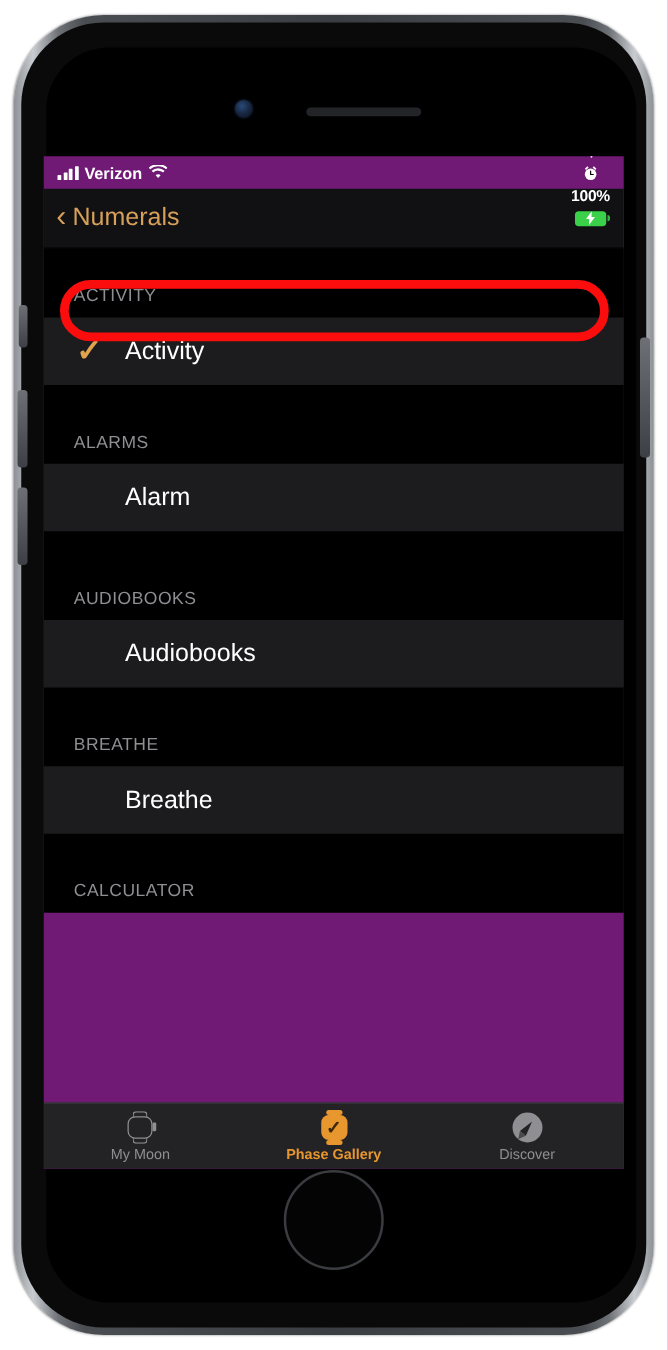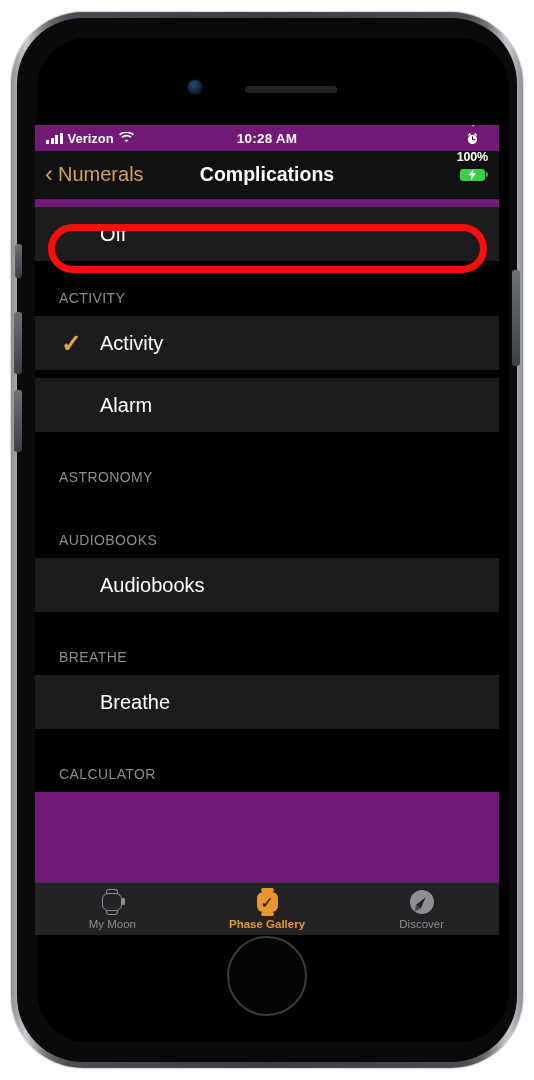--- a/index.html
+++ b/index.html
@@ -275,21 +275,20 @@
             <i></i>
           </span>
         <span class="carrier">Verizon</span>
         <svg width="15" height="12" viewBox="0 0 16 12">
           <path d="M8 10.6 5.9 8.3A3.1 3.1 0 0 1 8 7.5c.8 0 1.6.3 2.1.8z" fill="#fff"></path>
           <path d="M8 4.4c1.6 0 3.1.6 4.2 1.6l1.3-1.4A8.1 8.1 0 0 0 8 2.4 8.1 8.1 0 0 0 2.5 4.6l1.3 1.4A6.2 6.2 0 0 1 8 4.4z" fill="#fff"></path>
           <path d="M8 .6c2.6 0 5 1 6.8 2.6l1.2-1.3A11.6 11.6 0 0 0 8-1.1 11.6 11.6 0 0 0 0 1.9l1.2 1.3A9.8 9.8 0 0 1 8 .6z" fill="#fff"></path>
         </svg>
       </div>
 
-      <div class="sb-center">10:28 AM</div>
 
       <div class="sb-right">
         <svg width="13" height="13" viewBox="0 0 14 14">
           <circle cx="7" cy="7" r="6" fill="none" stroke="#fff" stroke-width="1.2"></circle>
           <path d="M9.6 8.6A4 4 0 0 1 5.4 4.3a4 4 0 1 0 4.2 4.3z" fill="#fff"></path>
         </svg>
         <svg width="13" height="13" viewBox="0 0 14 14">
           <path d="M12.6 1.4 1.6 6.1c-.6.3-.5 1.1.1 1.2l4.4 1 1 4.4c.1.6.9.7 1.2.1z" fill="#fff"></path>
         </svg>
         <svg width="13" height="13" viewBox="0 0 14 14">
@@ -304,42 +303,38 @@
           </svg>
         </span>
       </div>
     </div>
 
     <div class="navbar">
       <div class="navback">
         <span class="chev">‹</span>
         <span>Numerals</span>
       </div>
-      <div class="navtitle">Complications</div>
     </div>
 
     <div class="list">
 
-      <div class="row first">
-        <span class="label">Off</span>
-      </div>
 
       <div class="sec-header">ACTIVITY</div>
       <div class="row">
         <span class="check">✓</span>
         <span class="label">Activity</span>
       </div>
 
       <div class="gap"></div>
+      <div class="sec-header">ALARMS</div>
       <div class="row">
         <span class="label">Alarm</span>
       </div>
 
       <div class="gap"></div>
-      <div class="sec-header">ASTRONOMY</div>
 
       <div class="gap"></div>
       <div class="sec-header">AUDIOBOOKS</div>
       <div class="row">
         <span class="label">Audiobooks</span>
       </div>
 
       <div class="gap"></div>
       <div class="sec-header">BREATHE</div>
       <div class="row">

